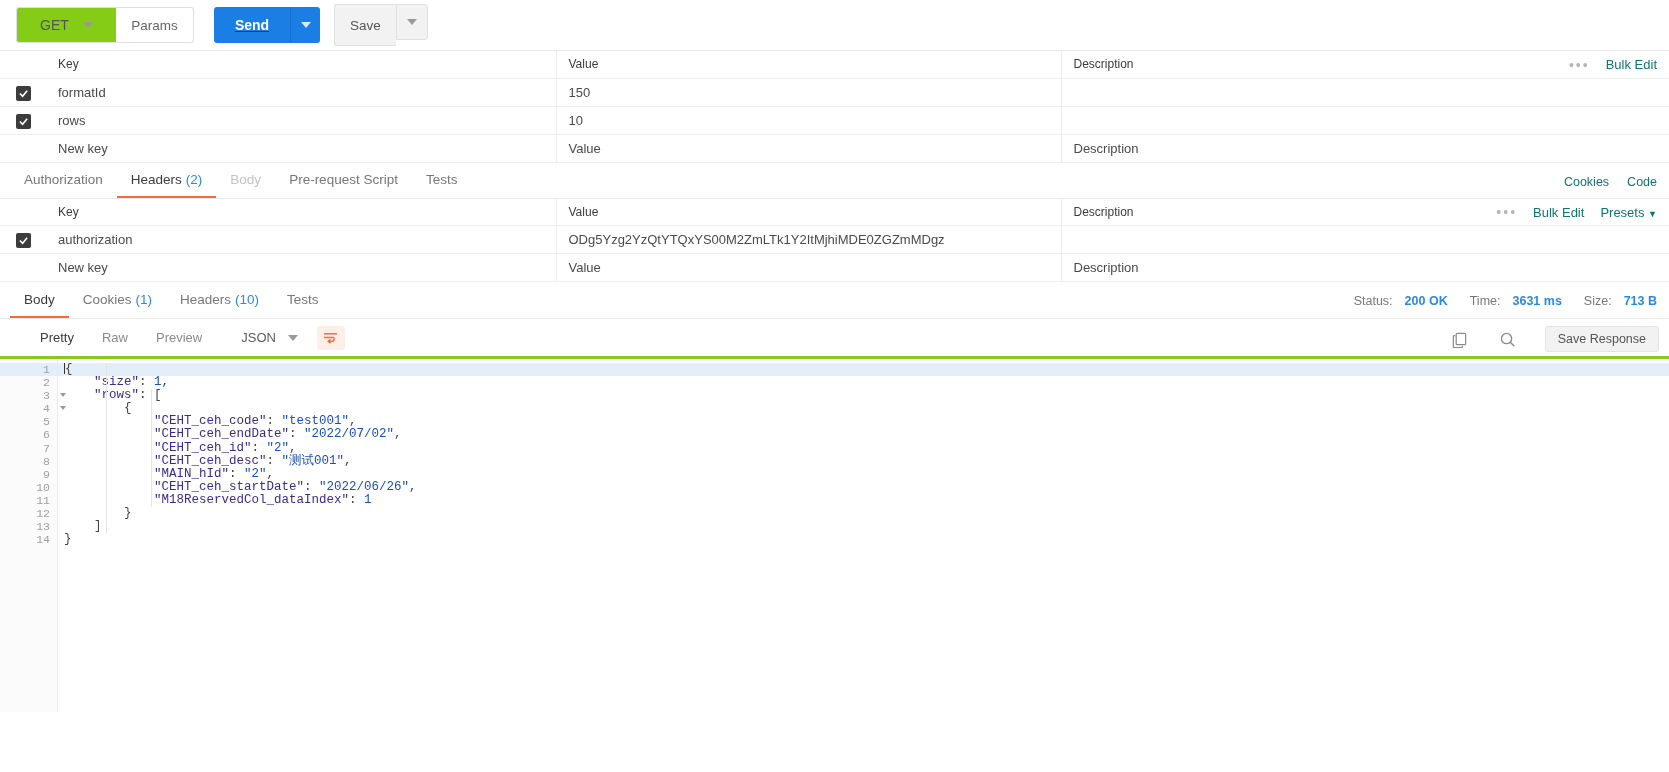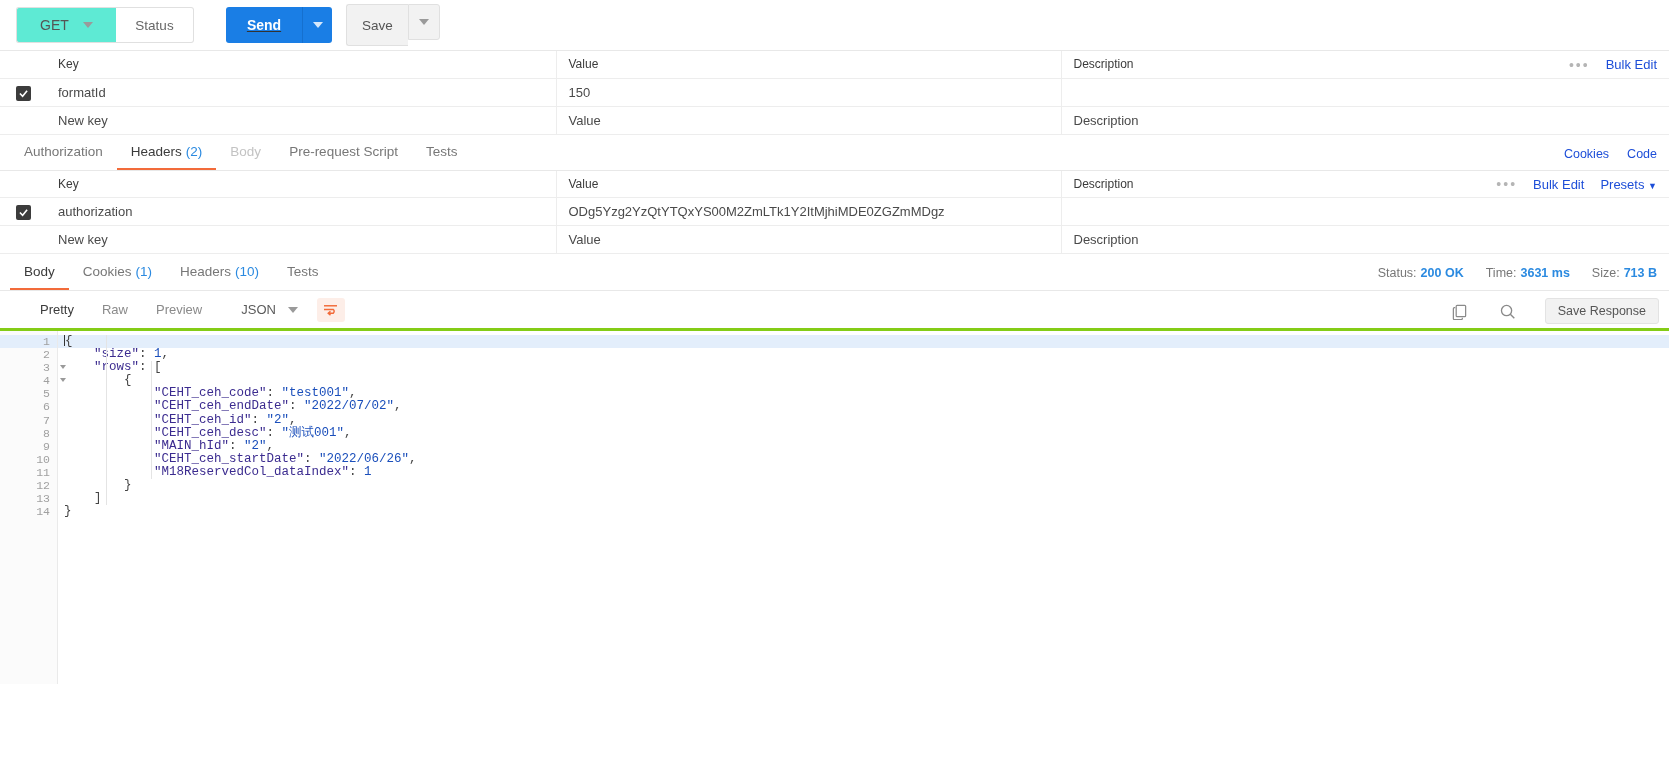--- a/index.html
+++ b/index.html
@@ -18,21 +18,21 @@
     display: flex; align-items: center;
     height: 51px;
     padding: 0 8px 0 16px;
     background: #fff;
     border-bottom: 1px solid #e8e8e8;
   }
   .method-box {
     width: 100px; height: 36px;
     border: 1px solid #e0e0e0; border-right: none;
     border-radius: 3px 0 0 3px;
-    background: #5eead4;
+    background: #84cc16;
     display: flex; align-items: center; justify-content: center;
     gap: 14px;
     color: #555; font-size: 14px;
   }
   .caret-down {
     width: 0; height: 0;
     border-left: 5px solid transparent;
     border-right: 5px solid transparent;
     border-top: 6px solid #9a9a9a;
   }
@@ -48,21 +48,21 @@
   }
   .url-text { white-space: nowrap; overflow: hidden; text-overflow: ellipsis; }
   .params-btn {
     height: 36px; min-width: 78px;
     border: 1px solid #e0e0e0; border-left: none;
     border-radius: 0 3px 3px 0;
     background: #fff;
     display: flex; align-items: center; justify-content: center;
     color: #666; font-size: 13.5px;
   }
-  .send-group { display: flex; margin-left: 32px; text-decoration: underline; }
+  .send-group { display: flex; margin-left: 20px; text-decoration: underline; }
   .send-btn {
     height: 36px; width: 76px;
     background: #1a7ee5;
     color: #fff; font-weight: bold; font-size: 14px;
     display: flex; align-items: center; justify-content: center;
     border-radius: 3px 0 0 3px;
   }
   .send-caret {
     height: 36px; width: 30px;
     background: #1a7ee5;
@@ -114,21 +114,21 @@
   .chk {
     width: 15px; height: 15px;
     background: #3c3c3c;
     border-radius: 2px;
     display: inline-flex; align-items: center; justify-content: center;
     position: relative; top: 1px;
   }
   .chk svg { display: block; }
   .placeholder { color: #bdbdbd; }
   .dots { color: #b5b5b5; letter-spacing: 2px; font-size: 14px; }
-  .orange-link { color: #1d4ed8; cursor: pointer; }
+  .orange-link { color: #0f766e; cursor: pointer; }
 
   .table-wrap { position: relative; }
   .head-actions {
     position: absolute; top: 0; right: 0;
     height: 27px; display: flex; align-items: center; gap: 16px;
     padding-right: 12px;
   }
 
   
   .req-tabs {
@@ -159,21 +159,21 @@
     display: flex; align-items: flex-end;
     height: 37px;
     border-bottom: 1px solid #e8e8e8;
     padding-left: 10px;
     background: #fff;
   }
   .resp-meta {
     position: absolute; right: 12px; bottom: 10px;
     display: flex; gap: 22px; font-size: 12.5px; color: #777;
   }
-  .resp-meta b { color: #2b8ae0; font-weight: bold; margin-left: 4px; }
+  .resp-meta b { color: #2b8ae0; font-weight: bold; margin-left: 12px; }
 
   
   .resp-toolbar {
     position: relative;
     display: flex; align-items: center;
     height: 40px;
     padding-left: 26px;
     background: #fff;
     border-bottom: 3px solid #84cc16;
   }
@@ -262,21 +262,21 @@
   }
 </style>
 </head>
 <body>
 
 <div class="url-bar">
   <div class="method-box">
     <span>GET</span>
     <span class="caret-down"></span>
   </div>
-  <div class="params-btn">Status</div>
+  <div class="params-btn">Params</div>
   <div class="send-group">
     <div class="send-btn">Send</div>
     <div class="send-caret">
       <span class="caret-down"></span>
     </div>
   </div>
   <div class="save-group">
     <div class="save-btn">Save</div>
     <div class="save-caret">
       <span class="caret-down"></span>
@@ -296,20 +296,32 @@
       <tr class="kv-row">
         <td class="col-check">
           <span class="chk">
             <svg width="9" height="9" viewBox="0 0 10 10">
                 <path d="M1 5 L4 8 L9 2" stroke="#fff" stroke-width="1.8" fill="none"></path>
               </svg>
           </span>
         </td>
         <td>formatId</td>
         <td>150</td>
+        <td class="col-desc"></td>
+      </tr>
+      <tr class="kv-row">
+        <td class="col-check">
+          <span class="chk">
+            <svg width="9" height="9" viewBox="0 0 10 10">
+                <path d="M1 5 L4 8 L9 2" stroke="#fff" stroke-width="1.8" fill="none"></path>
+              </svg>
+          </span>
+        </td>
+        <td>rows</td>
+        <td>10</td>
         <td class="col-desc"></td>
       </tr>
       <tr class="kv-row">
         <td class="col-check"></td>
         <td class="placeholder">New key</td>
         <td class="placeholder">Value</td>
         <td class="col-desc placeholder">Description</td>
       </tr>
     </tbody>
   </table>

